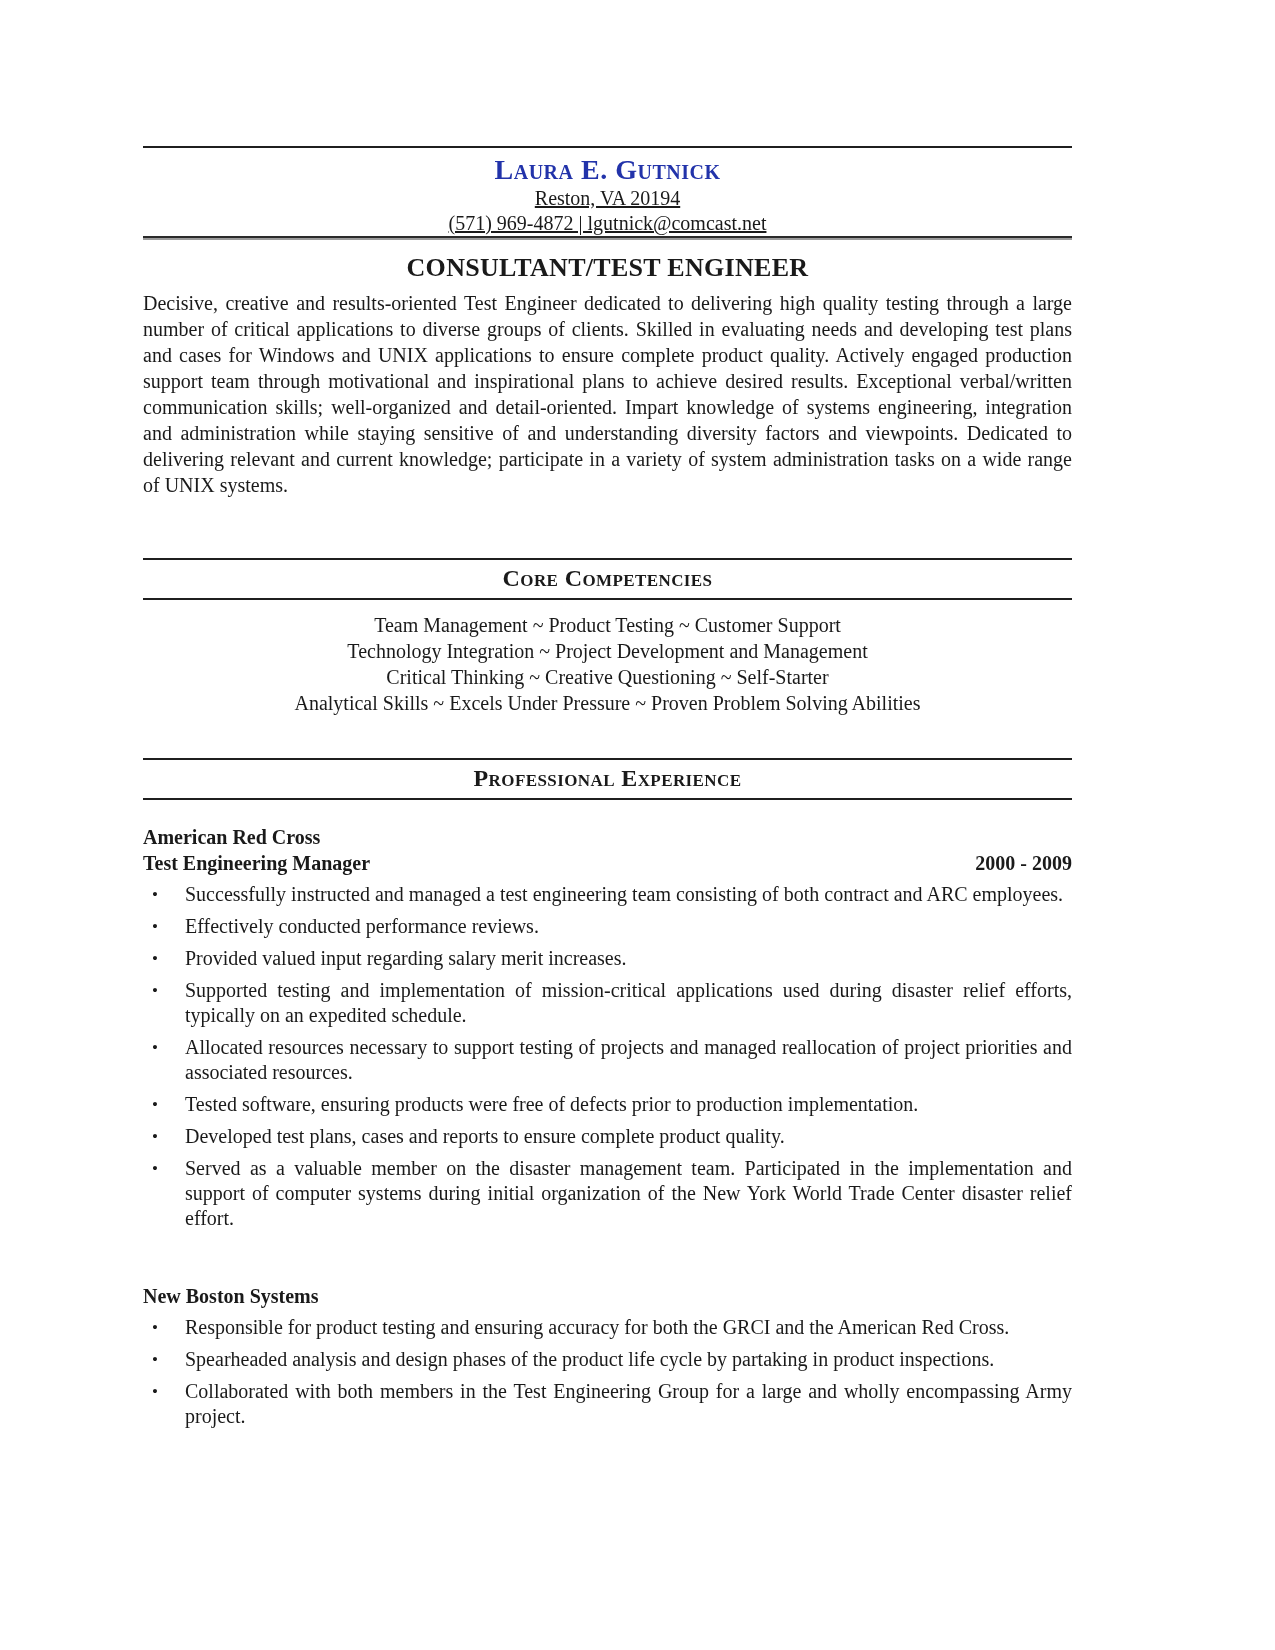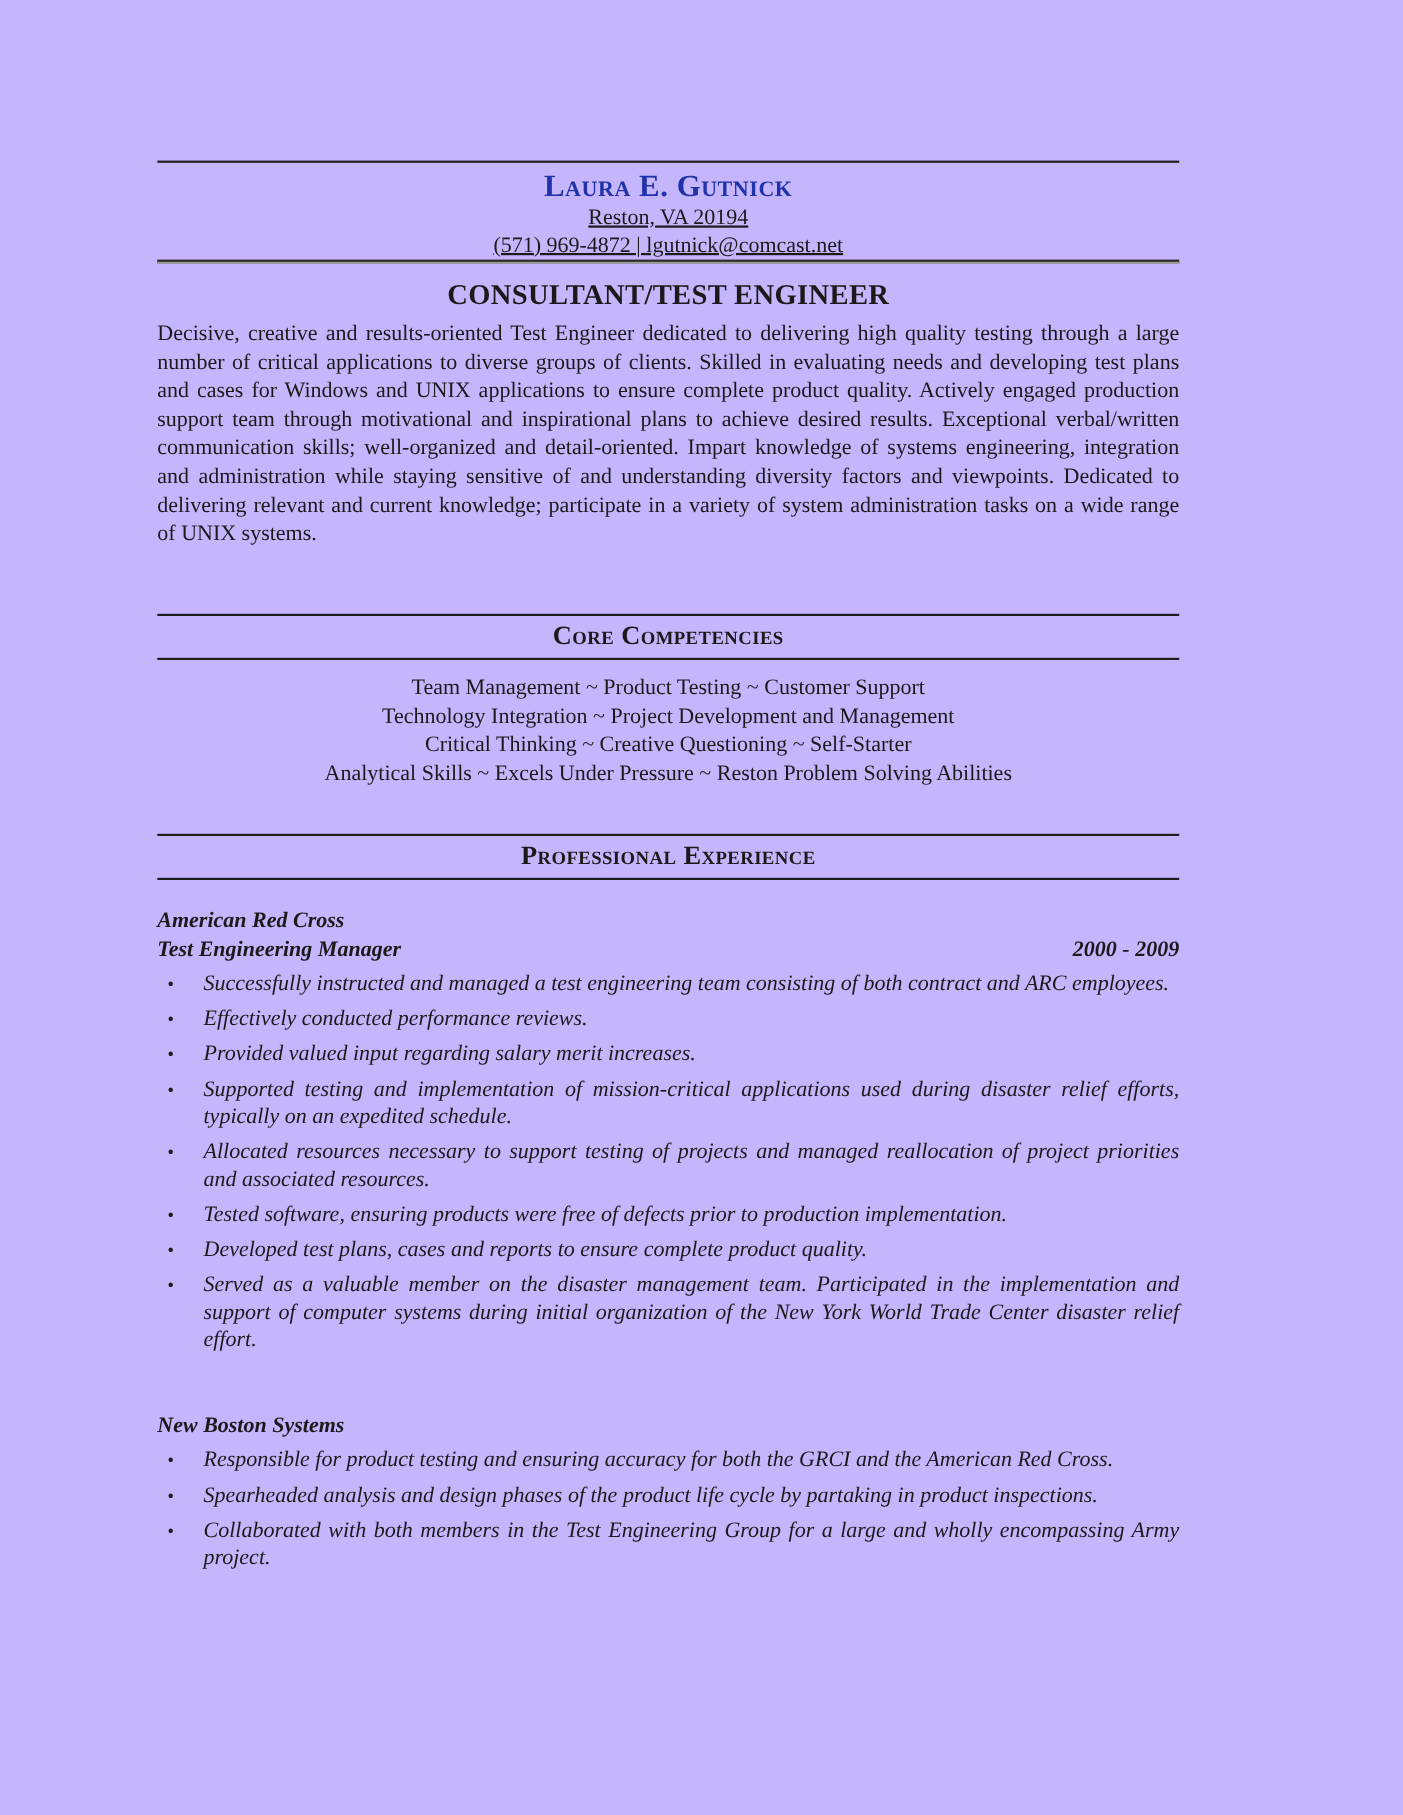--- a/index.html
+++ b/index.html
@@ -1,20 +1,20 @@
 <!DOCTYPE html>
 <html><head>
 <meta charset="utf-8">
 <style>
   html,body{margin:0;padding:0;background:#e8e8e8;}
   .page{
     position:relative;
     width:1275px;height:1650px;
     margin:0 auto;
-    background:#c4b5fd;
+    background:#ffffff;
     font-family:"Liberation Serif","DejaVu Serif",serif;
     color:#1a1a1a;
     overflow:hidden;
     box-sizing:border-box;
   }
   .content{
     margin-left:143px;
     width:929px;
   }
   .rule{height:2px;background:#1f1f1f;}
@@ -54,21 +54,21 @@
   .section-head.cc{margin-top:60px;}
   .section-head.pe{margin-top:42px;}
   .sh-text{
     font-size:24px;line-height:29px;
     font-weight:bold;
     font-variant:small-caps;
     letter-spacing:0.4px;
   }
   .comp{margin-top:12px;text-align:center;}
   .comp div{font-size:20px;line-height:26px;}
-  .job{margin-top:24px;font-style:italic;}
+  .job{margin-top:24px;}
   .job.second{margin-top:52px;}
   .company{font-size:20px;line-height:26px;font-weight:bold;}
   .title-row{
     display:flex;justify-content:space-between;
     font-size:20px;line-height:26px;font-weight:bold;
   }
   ul.bullets{
     list-style:none;
     margin:6px 0 0 0;padding:0;
   }
@@ -106,21 +106,21 @@
     <p class="summary">Decisive, creative and results-oriented Test Engineer dedicated to delivering high quality testing through a large number of critical applications to diverse groups of clients.  Skilled in evaluating needs and developing test plans and cases for Windows and UNIX applications to ensure complete product quality.  Actively engaged production support team through motivational and inspirational plans to achieve desired results.  Exceptional verbal/written communication skills; well-organized and detail-oriented.  Impart knowledge of systems engineering, integration and administration while staying sensitive of and understanding diversity factors and viewpoints.  Dedicated to delivering relevant and current knowledge; participate in a variety of system administration tasks on a wide range of UNIX systems.</p>
 
     <div class="section-head cc">
       <div class="sh-text">Core Competencies</div>
     </div>
 
     <div class="comp">
       <div>Team Management ~ Product Testing ~ Customer Support</div>
       <div>Technology Integration ~ Project Development and Management</div>
       <div>Critical Thinking ~ Creative Questioning ~ Self-Starter</div>
-      <div>Analytical Skills ~ Excels Under Pressure ~ Reston Problem Solving Abilities</div>
+      <div>Analytical Skills ~ Excels Under Pressure ~ Proven Problem Solving Abilities</div>
     </div>
 
     <div class="section-head pe">
       <div class="sh-text">Professional Experience</div>
     </div>
 
     <div class="job">
       <div class="company">American Red Cross</div>
       <div class="title-row">
         <span>Test Engineering Manager</span>

